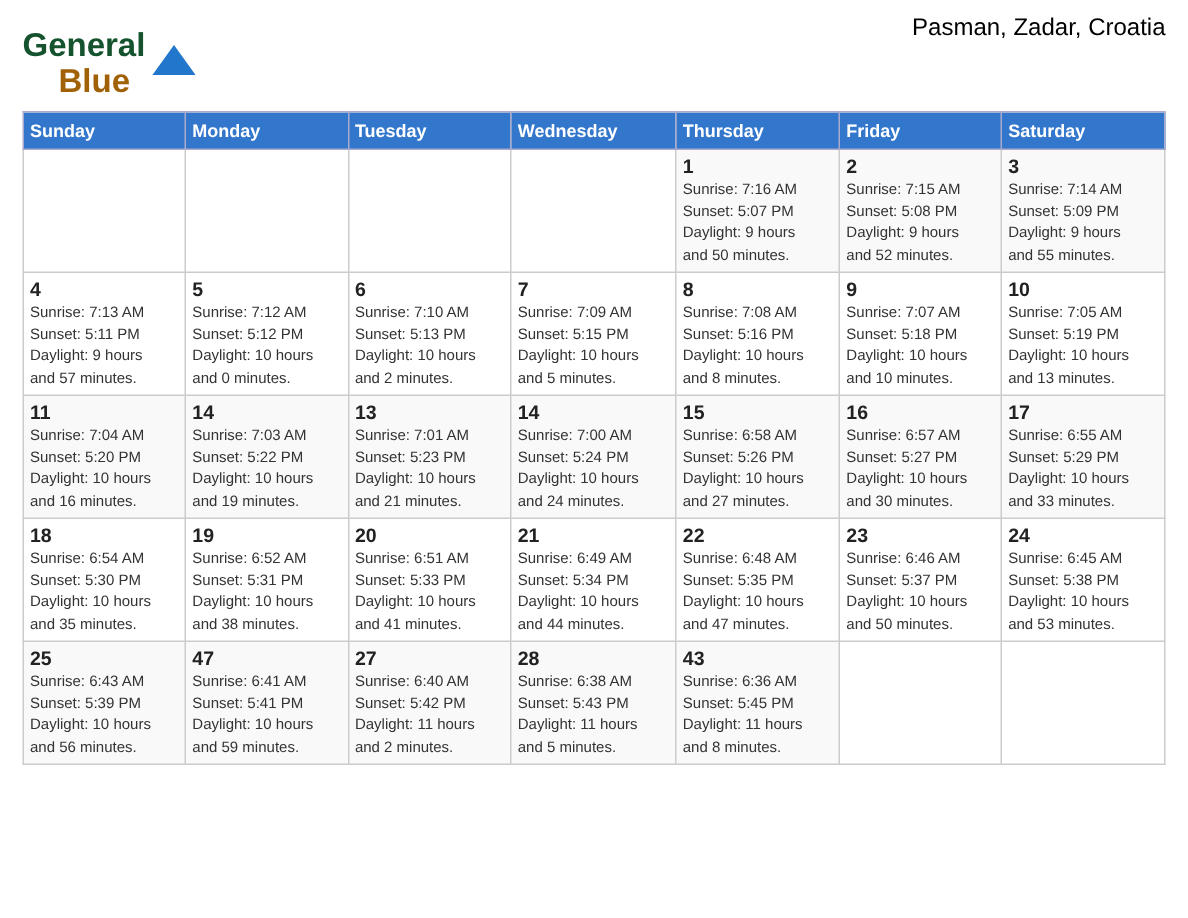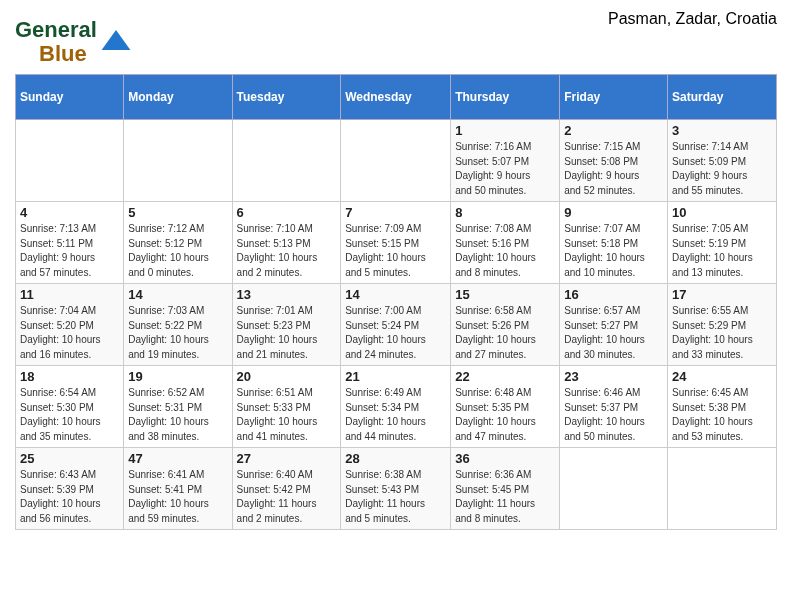--- a/index.html
+++ b/index.html
@@ -48,21 +48,21 @@
       color: #000000;
     }
     table {
       width: 100%;
       border-collapse: collapse;
       font-size: 11px;
     }
     thead tr th {
       background: #3377cc;
       color: #fff;
-      padding: 15px 4px;
+      padding: 5px 4px;
       text-align: left;
       font-size: 12px;
       font-weight: bold;
       border: 1px solid #aac;
     }
     tbody tr td {
       border: 1px solid #ccc;
       vertical-align: top;
       padding: 3px 4px;
       width: 113px;
@@ -239,20 +239,20 @@
         </td>
         <td>
           <div class="day-num">27</div>
           <div class="day-info">Sunrise: 6:40 AM<br>Sunset: 5:42 PM<br>Daylight: 11 hours<br>and 2 minutes.</div>
         </td>
         <td>
           <div class="day-num">28</div>
           <div class="day-info">Sunrise: 6:38 AM<br>Sunset: 5:43 PM<br>Daylight: 11 hours<br>and 5 minutes.</div>
         </td>
         <td>
-          <div class="day-num">36</div>
+          <div class="day-num">43</div>
           <div class="day-info">Sunrise: 6:36 AM<br>Sunset: 5:45 PM<br>Daylight: 11 hours<br>and 8 minutes.</div>
         </td>
         <td class="empty-cell"></td>
         <td class="empty-cell"></td>
       </tr>
     </tbody>
 </table>
 
 </body></html>

